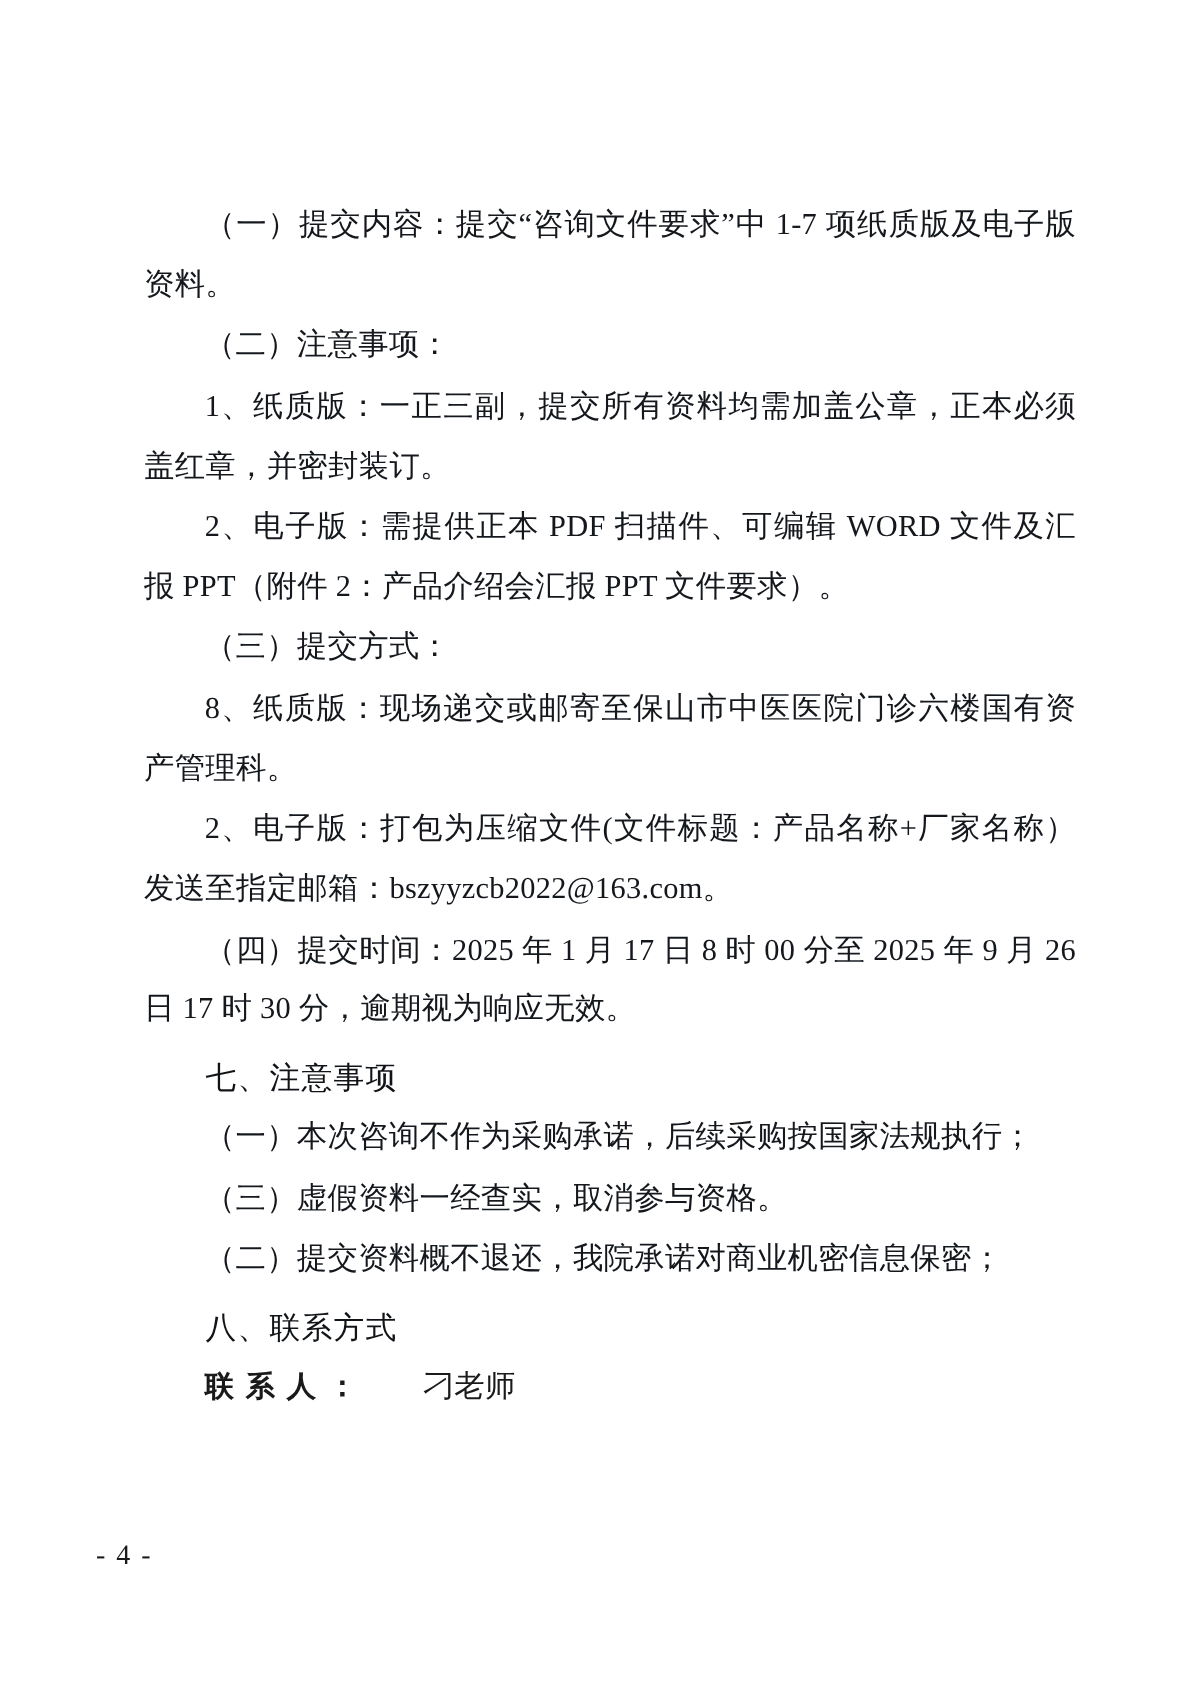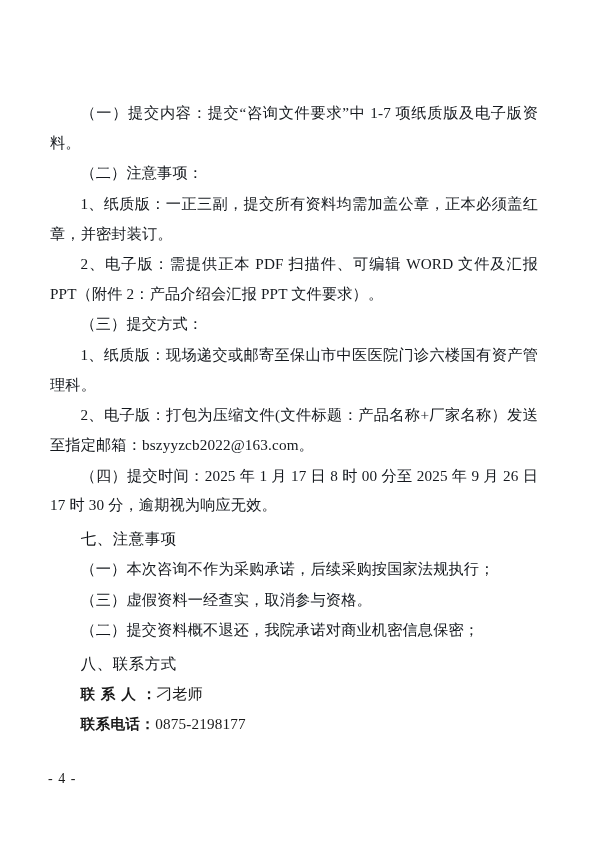--- a/index.html
+++ b/index.html
@@ -12,21 +12,21 @@
     background: #ffffff;
     font-family: "Liberation Serif", "DejaVu Serif", serif;
     color: #1a1a1a;
     overflow: hidden;
   }
   .page {
     position: relative;
     width: 600px;
     height: 849px;
     box-sizing: border-box;
-    padding: 98px 62px 0 50px;
+    padding: 98px 62px 0 72px;
   }
   .para {
     font-size: 15.2px;
     line-height: 1.95;
     text-align: justify;
     text-justify: inter-ideograph;
     margin: 0 0 1px 0;
     letter-spacing: 0.15px;
     color: #14181d;
   }
@@ -52,20 +52,21 @@
   }
   .contact-label {
     font-family: "DejaVu Sans", "Liberation Sans", sans-serif;
     font-weight: bold;
     font-size: 14.6px;
     letter-spacing: 0.4px;
   }
   .contact-value {
     font-family: "Liberation Serif", "DejaVu Serif", serif;
     font-size: 15.2px;
+    margin-left: 33px;
   }
   .footer {
     position: absolute;
     left: 0;
     right: 0;
     bottom: 62px;
     text-align: left;
     padding-left: 48px;
     font-size: 14px;
     letter-spacing: 1px;
@@ -75,31 +76,28 @@
 </head>
 <body>
 
 <div class="page">
 
   <p class="para indent">（一）提交内容：提交“咨询文件要求”中 1-7 项纸质版及电子版资料。</p>
   <p class="para indent">（二）注意事项：</p>
   <p class="para indent">1、纸质版：一正三副，提交所有资料均需加盖公章，正本必须盖红章，并密封装订。</p>
   <p class="para indent">2、电子版：需提供正本 PDF 扫描件、可编辑 WORD 文件及汇报 PPT（附件 2：产品介绍会汇报 PPT 文件要求）。</p>
   <p class="para indent">（三）提交方式：</p>
-  <p class="para indent">1、纸质版：现场递交或邮寄至保山市中医医院门诊六楼国有资产管理科。</p>
+  <p class="para indent">8、纸质版：现场递交或邮寄至保山市中医医院门诊六楼国有资产管理科。</p>
   <p class="para indent">2、电子版：打包为压缩文件(文件标题：产品名称+厂家名称）发送至指定邮箱：bszyyzcb2022@163.com。</p>
   <p class="para indent">（四）提交时间：2025 年 1 月 17 日 8 时 00 分至 2025 年 9 月 26 日 17 时 30 分，逾期视为响应无效。</p>
 
   <h2 class="heading">七、注意事项</h2>
   <p class="para indent">（一）本次咨询不作为采购承诺，后续采购按国家法规执行；</p>
   <p class="para indent">（三）虚假资料一经查实，取消参与资格。</p>
   <p class="para indent">（二）提交资料概不退还，我院承诺对商业机密信息保密；</p>
 
   <h2 class="heading">八、联系方式</h2>
   <p class="contact-line">
     <span class="contact-label">联 系 人 ：</span><span class="contact-value">刁老师</span>
   </p>
-  <p class="contact-line">
-    <span class="contact-label">联系电话：</span><span class="contact-value">0875-2198177</span>
-  </p>
 
   <div class="footer">- 4 -</div>
 </div>
 
 </body></html>

